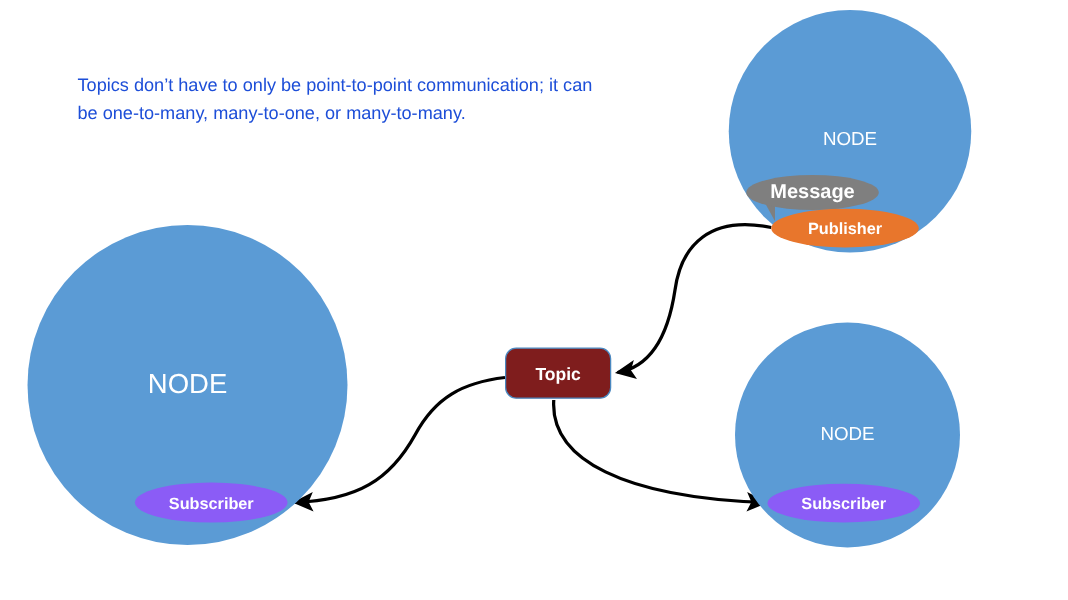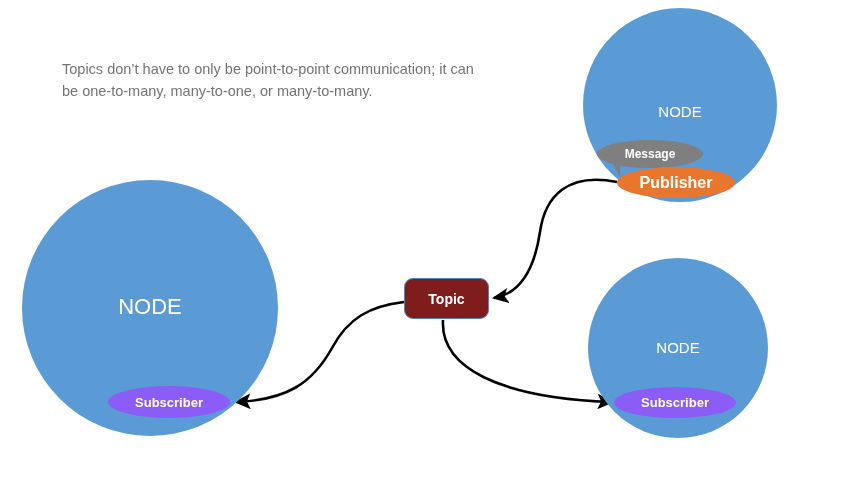--- a/index.html
+++ b/index.html
@@ -20,21 +20,21 @@
     width: 854px;
     height: 480px;
   }
   .caption {
     position: absolute;
     left: 62px;
     top: 58px;
     width: 420px;
     font-size: 14.5px;
     line-height: 1.55;
-    color: #737373;
+    color: #1d4ed8;
     white-space: pre-line;
   }
   .node-circle {
     position: absolute;
     border-radius: 50%;
     background: #5B9BD5;
   }
   .node-label {
     position: absolute;
     color: #ffffff;
@@ -47,25 +47,25 @@
     border-radius: 50%;
     display: flex;
     align-items: center;
     justify-content: center;
     color: #ffffff;
     font-weight: bold;
     white-space: nowrap;
   }
   .ellipse-message {
     background: #7F7F7F;
-    font-size: 12px;
+    font-size: 16px;
   }
   .ellipse-publisher {
     background: #E8762C;
-    font-size: 16px;
+    font-size: 13px;
   }
   .ellipse-subscriber {
     background: #8b5cf6;
     font-size: 13px;
   }
   .msg-tail {
     position: absolute;
     width: 0; height: 0;
   }
   .topic-box {

